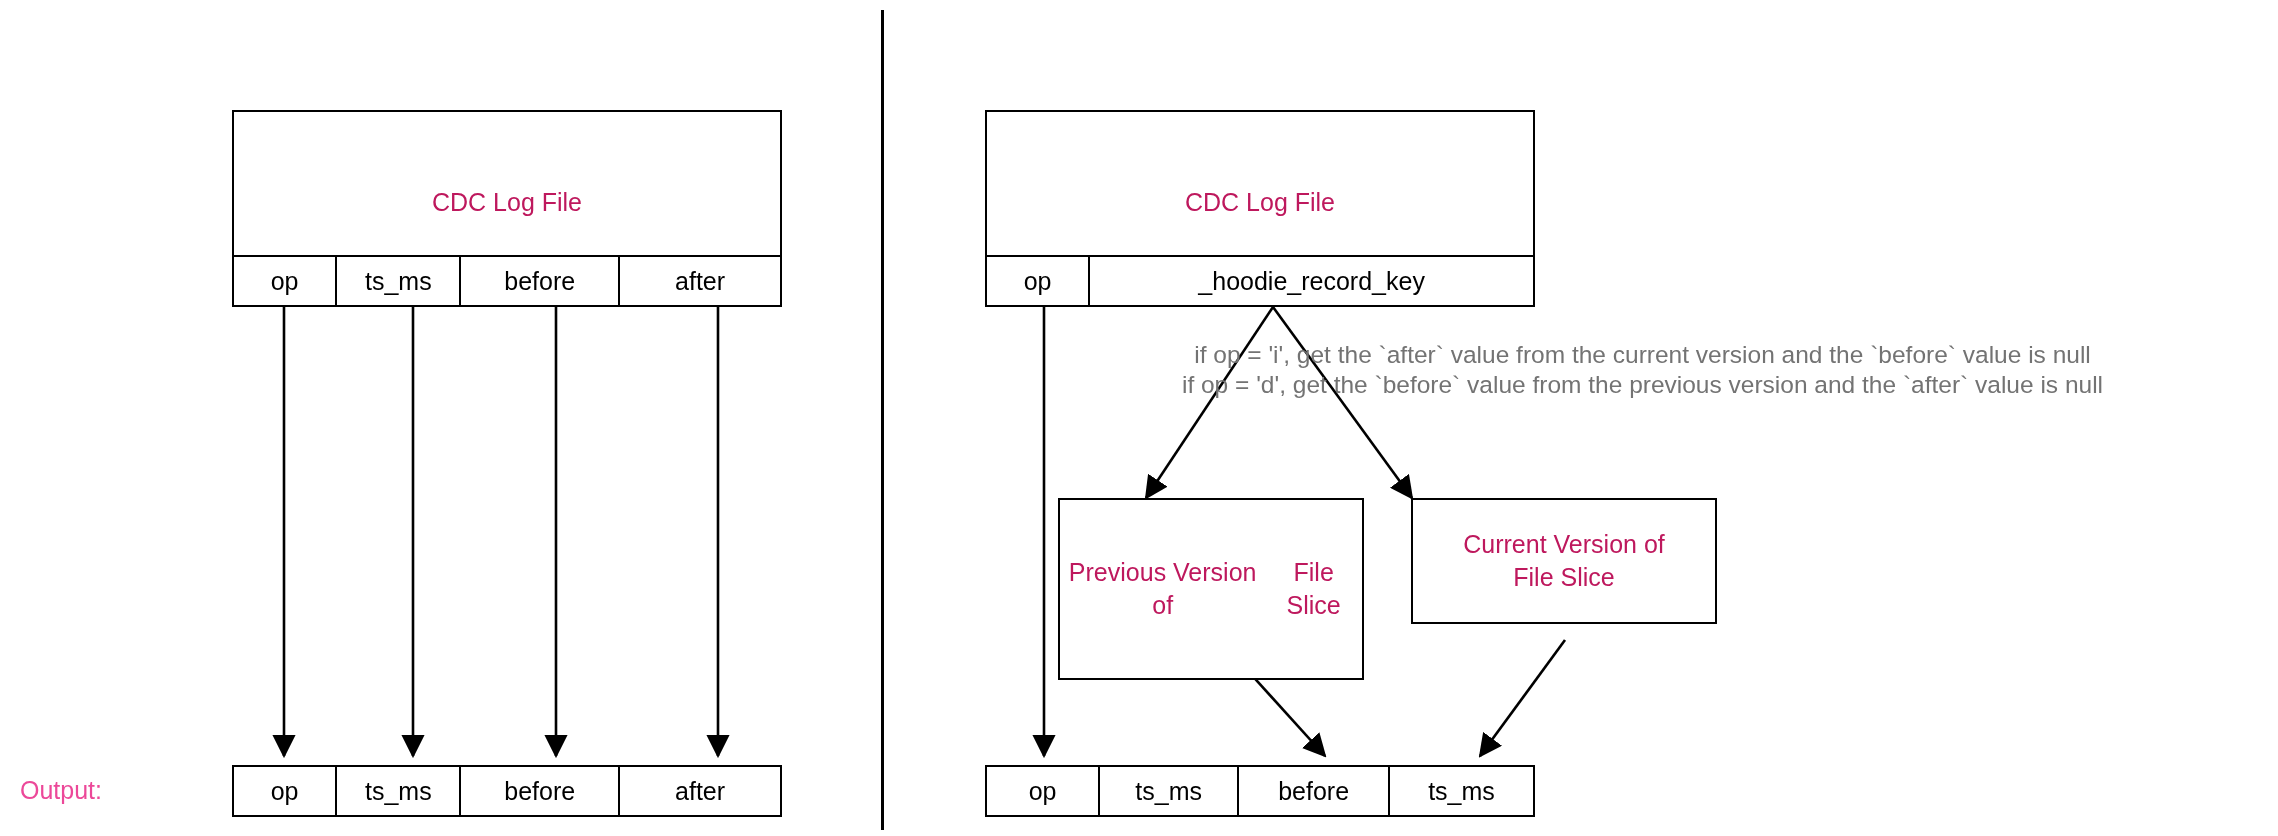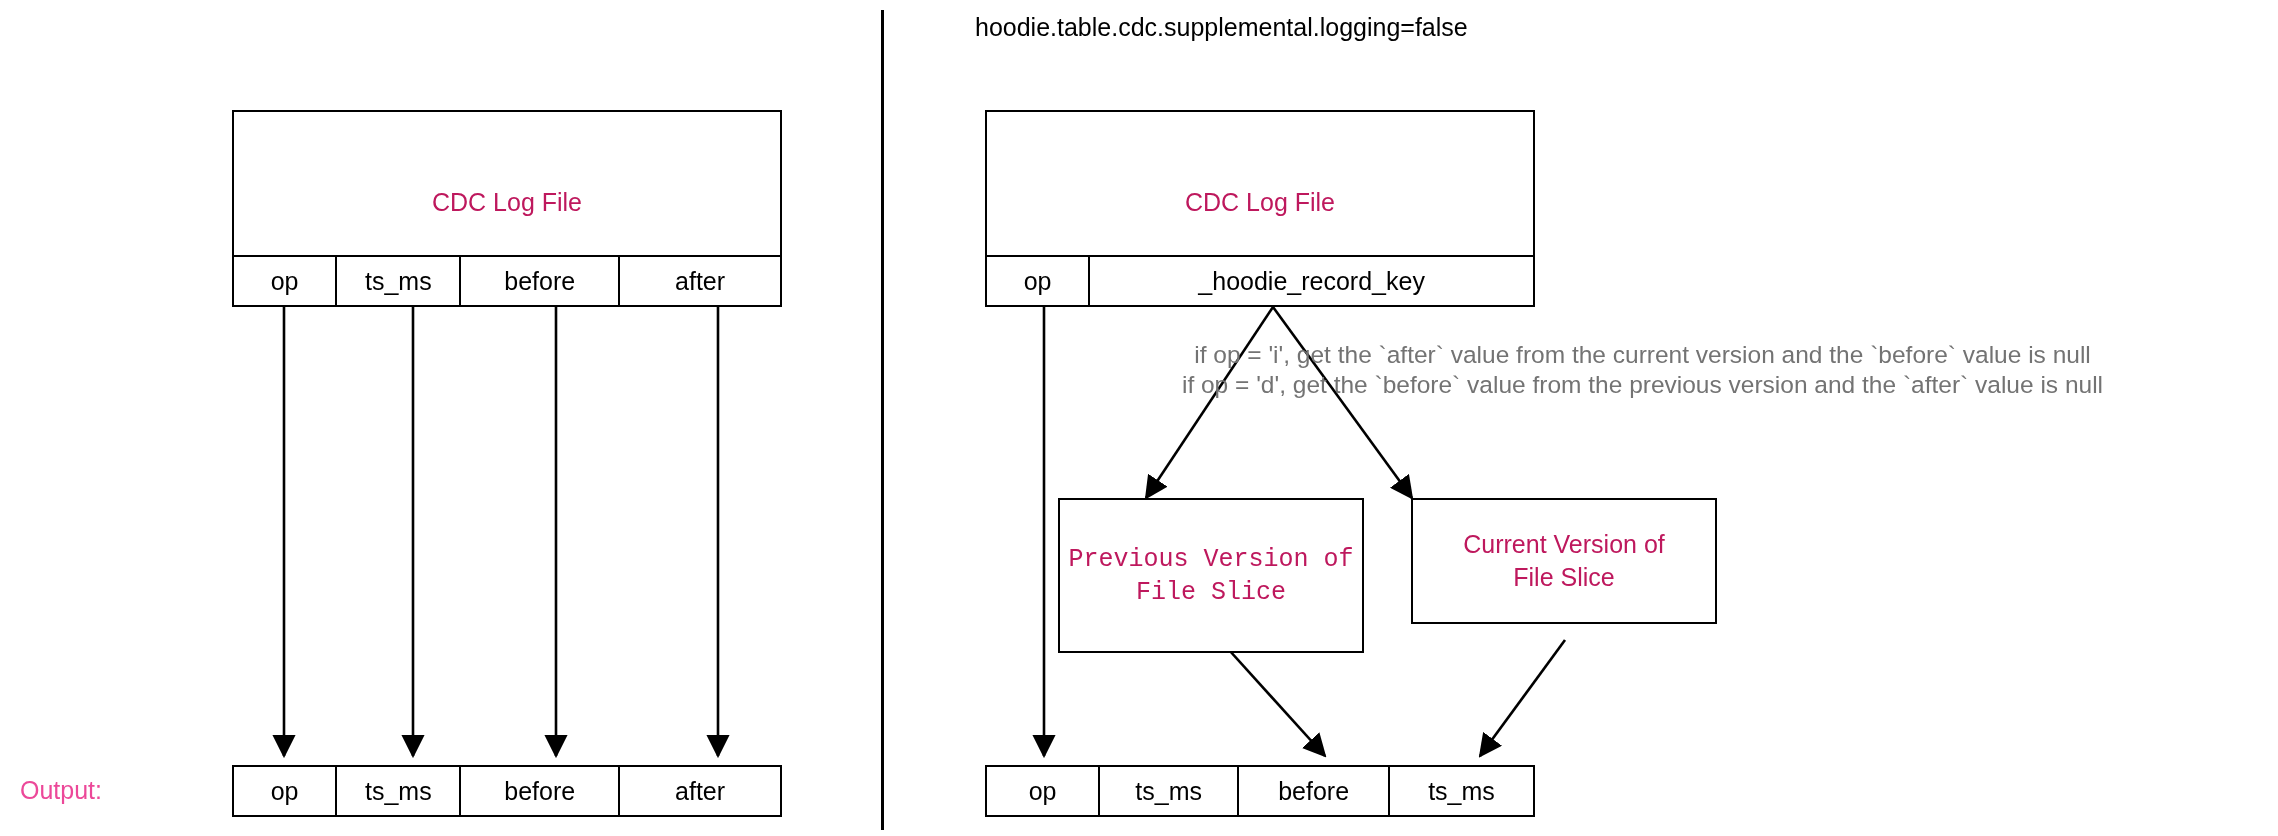--- a/index.html
+++ b/index.html
@@ -148,37 +148,36 @@
 
   <div class="outlabel" style="left:20px; top:775px;">Output:</div>
 
   <div class="row" style="left:232px; top:765px; width:550px; height:52px;">
     <div class="cell" style="width:104px;">op</div>
     <div class="cell" style="width:125px;">ts_ms</div>
     <div class="cell" style="width:160px;">before</div>
     <div class="cell" style="width:161px;">after</div>
   </div>
 
-  <div class="ttl" style="left:975px; top:12px; white-space:nowrap;">hoodie.table.cdc.supplemental.logging=false</div>
 
   <div class="box box-title" style="left:985px; top:110px; width:550px; height:148px;">
     <span style="margin-top:36px;">CDC Log File</span>
   </div>
 
   <div class="row" style="left:985px; top:255px; width:550px; height:52px;">
     <div class="cell" style="width:104px;">op</div>
     <div class="cell" style="width:446px;">_hoodie_record_key</div>
   </div>
 
   <div style="position:absolute; left:1035px; top:340px; width:1215px; text-align:center;">
     <div class="annot" style="position:static; display:block;">if op = 'i', get the `after` value from the current version and the `before` value is null</div>
     <div class="annot" style="position:static; display:block;">if op = 'd', get the `before` value from the previous version  and the `after` value is null</div>
   </div>
 
-  <div class="box" style="left:1058px; top:498px; width:306px; height:155px; flex-direction:column;font-family:Liberation Mono, monospace;">
+  <div class="box" style="left:1058px; top:498px; width:306px; height:182px; flex-direction:row;">
     <span>Previous Version of</span>
     <span>File Slice</span>
   </div>
 
   <div class="box" style="left:1411px; top:498px; width:306px; height:126px; flex-direction:column;">
     <span>Current Version of</span>
     <span>File Slice</span>
   </div>
 
 

